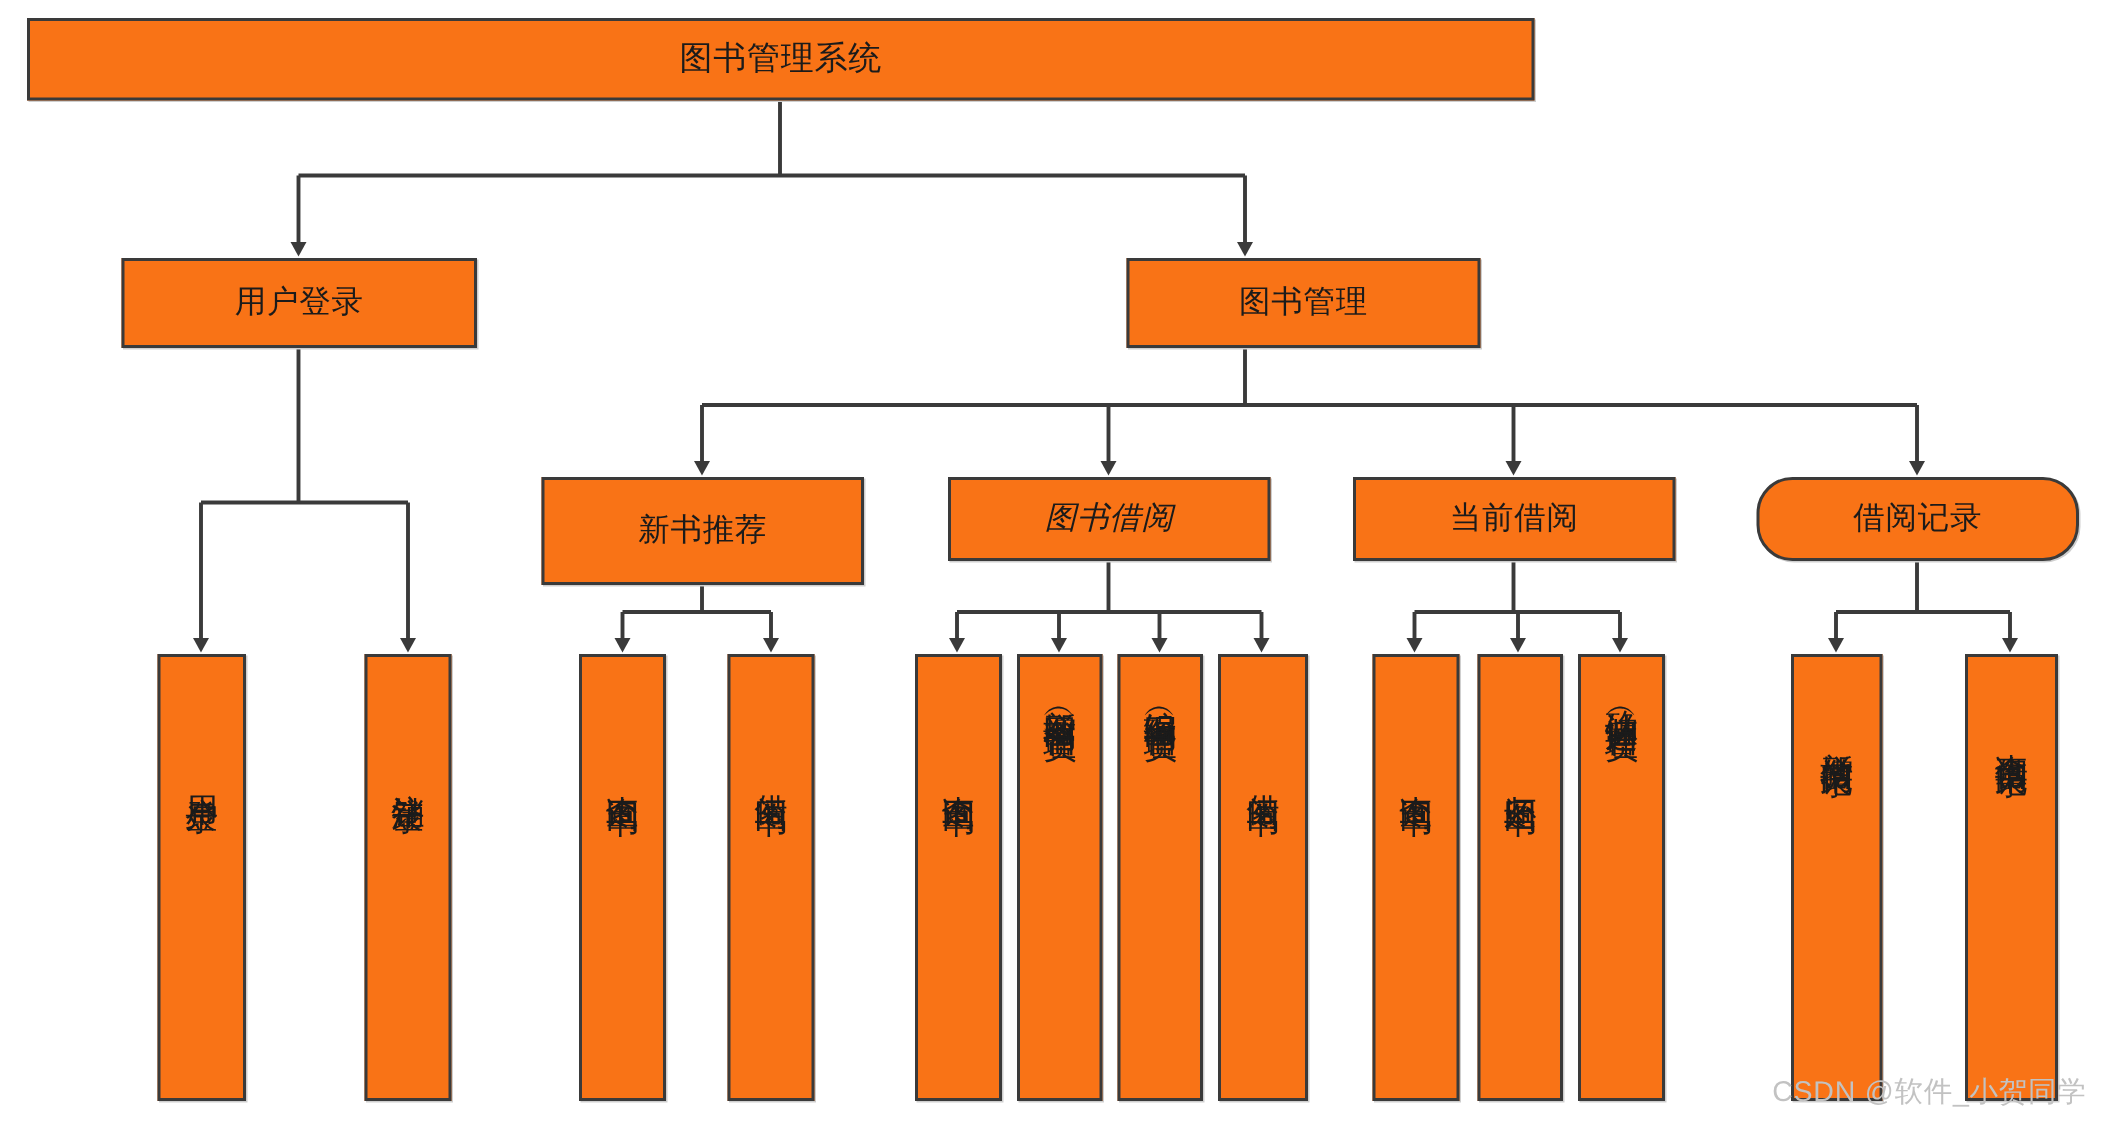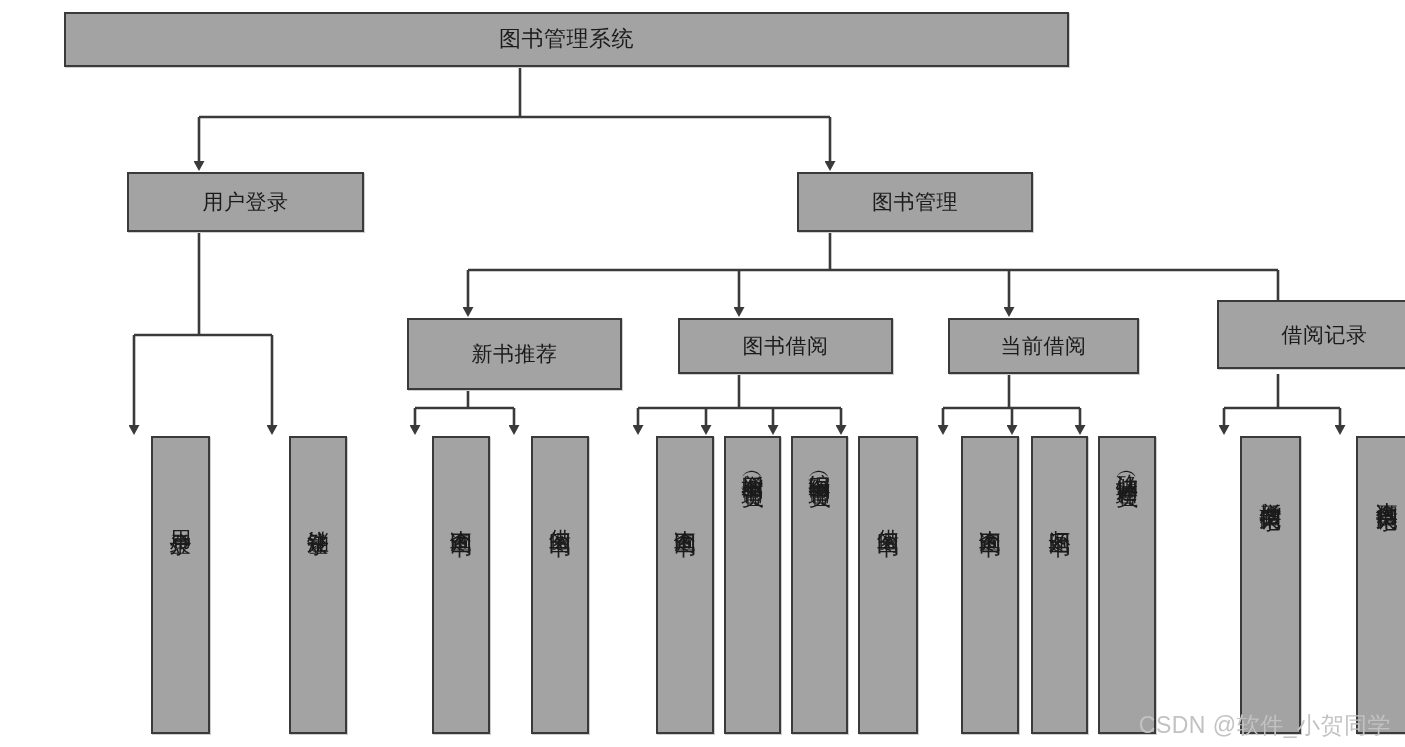--- a/index.html
+++ b/index.html
@@ -22,29 +22,28 @@
     position: absolute;
     left: 0;
     top: 0;
     width: 1405px;
     height: 747px;
     pointer-events: none;
   }
   .node {
     position: absolute;
     box-sizing: border-box;
-    background: #a3a3a3;
+    background: #f97316;
     border: 2px solid #3a3a3a;
     box-shadow: 1px 1px 0 0 #cfcfcf;
     display: flex;
     align-items: center;
     justify-content: center;
     color: #1b1b1b;
     z-index: 2;
-    margin-left: 46px;
   }
   .node .label {
     display: block;
     text-align: center;
     line-height: 1.12;
     letter-spacing: 0.5px;
     white-space: nowrap;
   }
   
   .node.horiz .label {
@@ -74,21 +73,21 @@
   .node.vert.pad-top-sm {
     padding-top: 46px;
   }
   .node.vert.pad-top-xs {
     padding-top: 18px;
   }
   .watermark {
     position: absolute;
     right: 14px;
     bottom: 6px;
-    font-size: 23px;
+    font-size: 19px;
     color: #c2c2c2;
     letter-spacing: 0.5px;
     white-space: nowrap;
     z-index: 5;
   }
 </style>
 </head>
 <body>
 
 <div id="canvas">
@@ -152,27 +151,27 @@
   <div class="node horiz" style="left:81px; top:172px; width:237px; height:60px;">
     <span class="label">用户登录</span>
   </div>
   <div class="node horiz" style="left:751px; top:172px; width:236px; height:60px;">
     <span class="label">图书管理</span>
   </div>
 
   <div class="node horiz" style="left:361px; top:318px; width:215px; height:72px;">
     <span class="label">新书推荐</span>
   </div>
-  <div class="node horiz" style="left:632px; top:318px; width:215px; height:56px;">
+  <div class="node horiz" style="left:632px; top:318px; width:215px; height:56px;font-style:italic;">
     <span class="label">图书借阅</span>
   </div>
-  <div class="node horiz" style="left:902px; top:318px; width:191px; height:56px;">
+  <div class="node horiz" style="left:902px; top:318px; width:215px; height:56px;">
     <span class="label">当前借阅</span>
   </div>
-  <div class="node horiz" style="left:1171px; top:300px; width:215px; height:69px;">
+  <div class="node horiz" style="left:1171px; top:318px; width:215px; height:56px;border-radius:24px;">
     <span class="label">借阅记录</span>
   </div>
 
   <div class="node vert pad-top" style="left:105px; top:436px; width:59px; height:298px;">
     <span class="label">用户登录</span>
   </div>
   <div class="node vert pad-top" style="left:243px; top:436px; width:58px; height:298px;">
     <span class="label">注销登录</span>
   </div>
 

